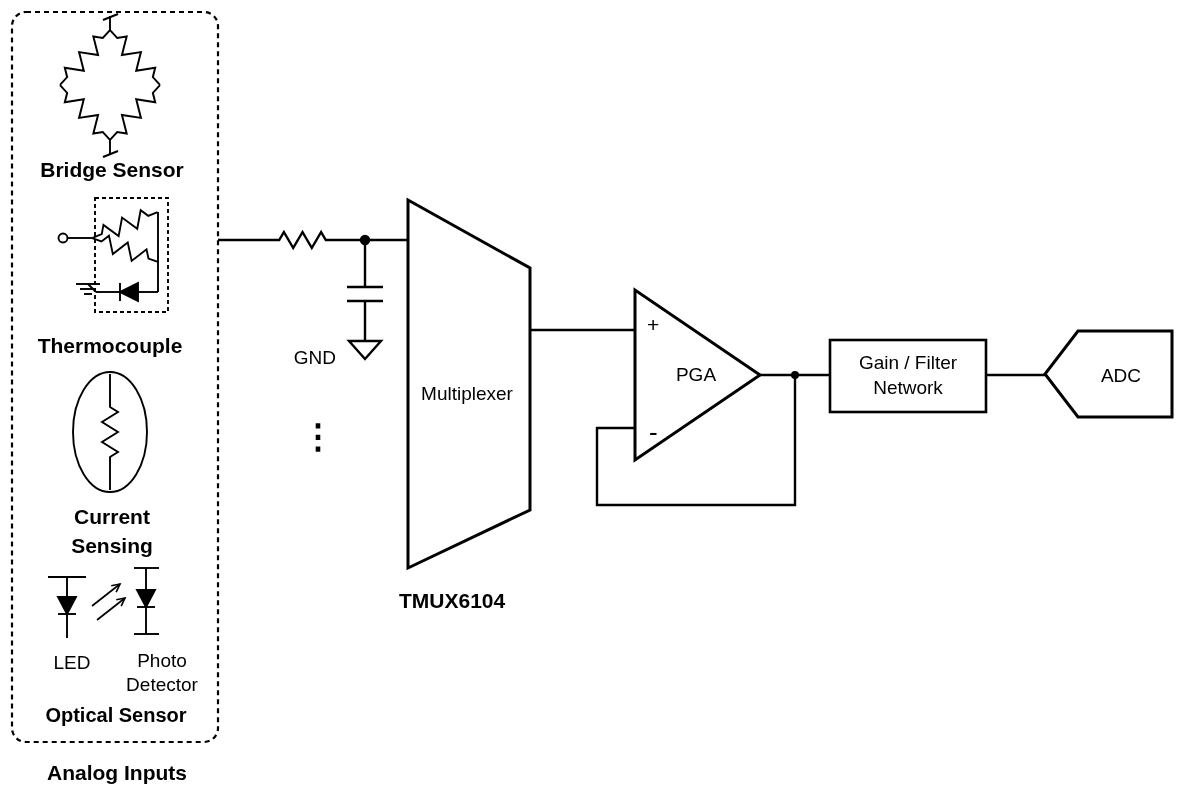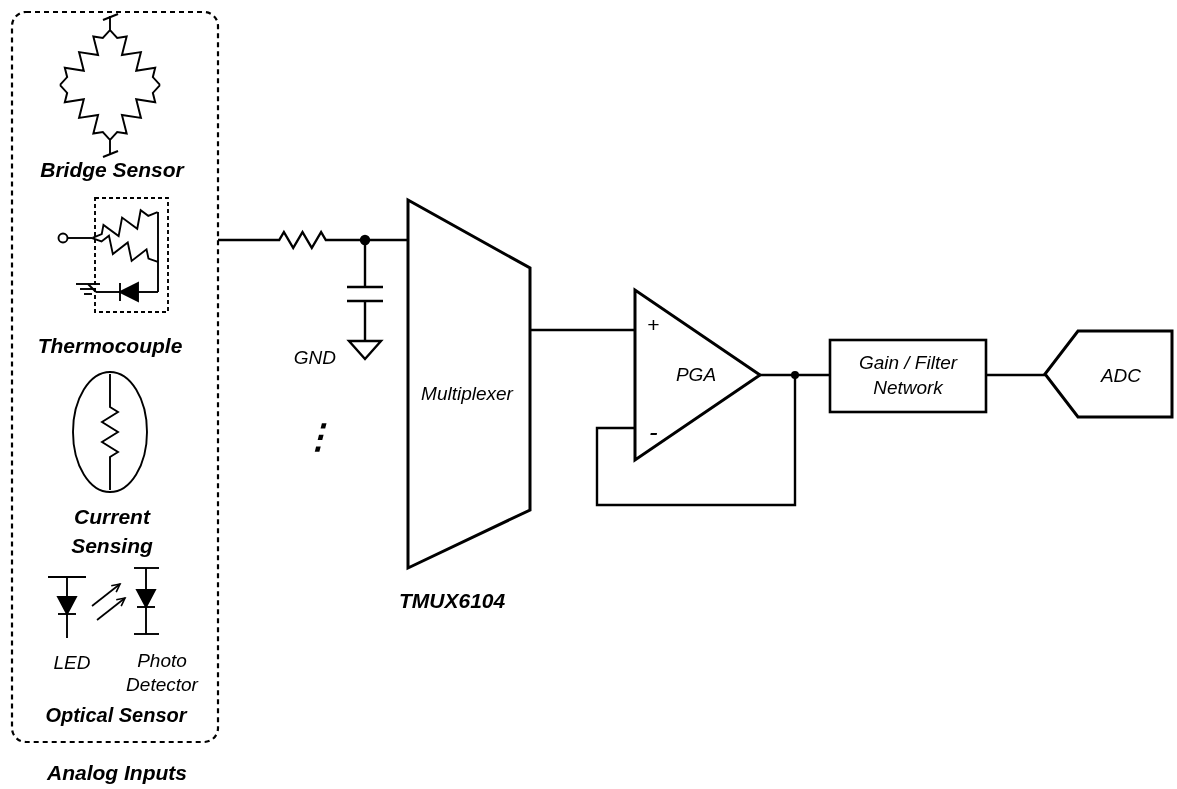--- a/index.html
+++ b/index.html
@@ -6,21 +6,20 @@
     margin: 0;
     padding: 0;
     background: #ffffff;
   }
   #stage {
     position: relative;
     width: 1177px;
     height: 789px;
     background: #ffffff;
     font-family: "Liberation Sans", sans-serif;
-    font-style: italic;
   }
   svg text {
     font-family: "Liberation Sans", sans-serif;
     fill: #000000;
   }
   .lbl      { font-size: 19px; }
   .lbl-bold { font-size: 21px; font-weight: bold; }
   .lbl-bold-sm { font-size: 20px; font-weight: bold; }
   .sign     { font-size: 21px; }
   .sign-minus { font-size: 26px; }

